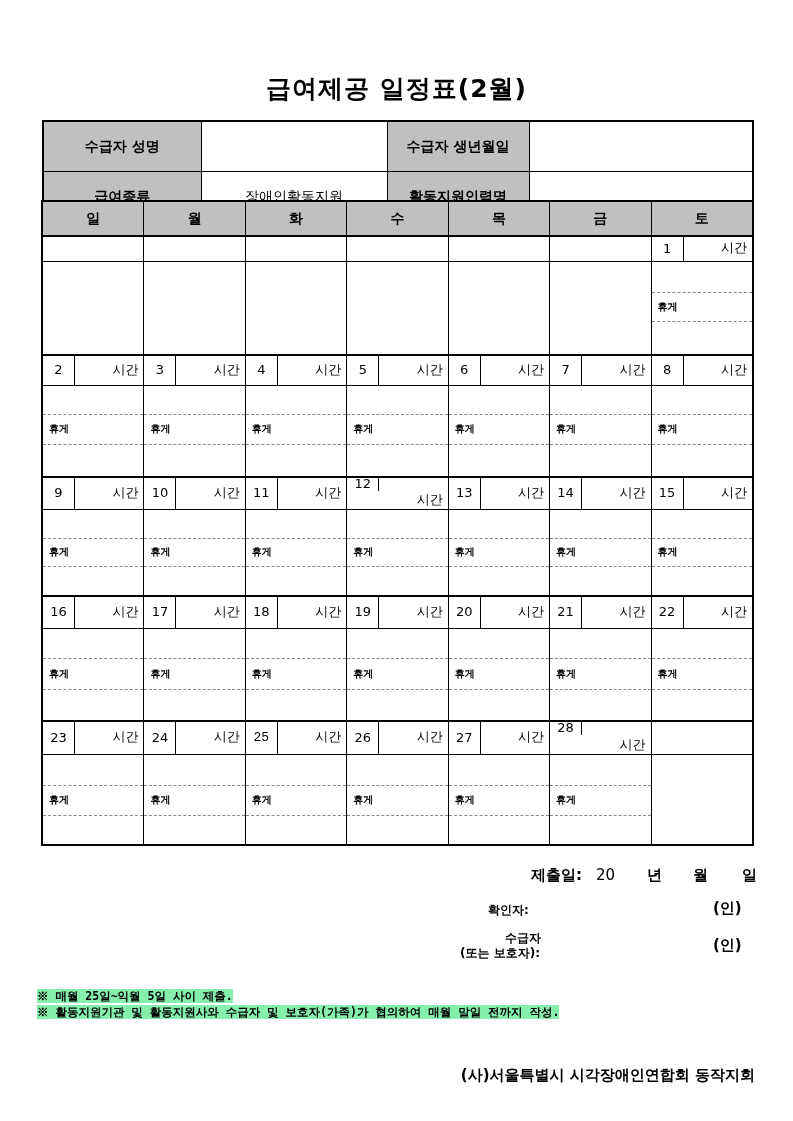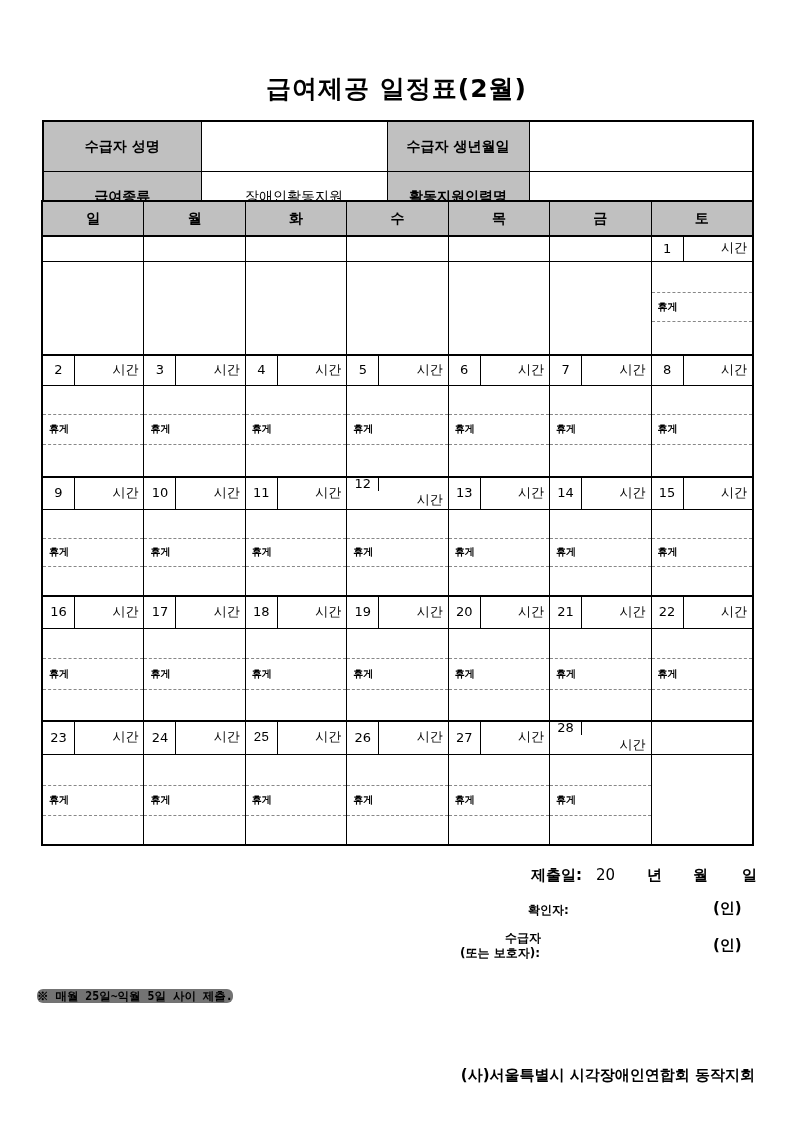--- a/index.html
+++ b/index.html
@@ -15,21 +15,21 @@
   .wk { position:absolute; left:0; right:0; display:flex; }
   .cell { flex:1; border-right:1px solid #000; position:relative; box-sizing:border-box; }
   .cell:last-child { border-right:none; }
   .top { position:absolute; top:0; left:0; right:0; border-bottom:1px solid #000; display:flex; }
   .num { width:31px; border-right:1px solid #000; text-align:center; font-size:13px; display:flex; align-items:center; justify-content:center; }
   .hrs { flex:1; text-align:right; padding-right:5px; font-size:13px; display:flex; align-items:center; justify-content:flex-end; }
   .dash { position:absolute; left:0; right:0; border-top:1px dashed #888; }
   .rest { position:absolute; left:6px; font-size:10px; font-weight:bold; }
   .footer-right { position:absolute; font-size:13px; }
   .notes { position:absolute; left:37px; top:988px; font-family:"DejaVu Sans Mono","Liberation Mono",monospace; font-size:11.5px; font-weight:bold; line-height:16px; }
-  .notes div span { background:#737373;border-radius:6px; }
+  .notes div span { background:#86efac; }
   .org { position:absolute; top:1066px; right:38px; font-size:15px; font-weight:bold; }
 </style>
 </head>
 <body>
 
 <div class="title">급여제공 일정표(2월)</div>
 
 <table class="info">
   <colgroup>
       <col style="width:158px">
@@ -348,23 +348,24 @@
         </div>
       </div>
     </div>
 </div>
 
 <div class="footer-right" style="top:866px;left:531px;font-size:15px;font-weight:bold;">제출일:</div>
 <div class="footer-right" style="top:866px;left:596px;font-size:15px;">20</div>
 <div class="footer-right" style="top:866px;left:647px;font-size:15px;font-weight:bold;">년</div>
 <div class="footer-right" style="top:866px;left:693px;font-size:15px;font-weight:bold;">월</div>
 <div class="footer-right" style="top:866px;left:742px;font-size:15px;font-weight:bold;">일</div>
-<div class="footer-right" style="top:902px;left:528px;font-size:12px;font-weight:bold;">확인자:</div>
+<div class="footer-right" style="top:902px;left:488px;font-size:12px;font-weight:bold;">확인자:</div>
 <div class="footer-right" style="top:899px;left:713px;font-size:15px;font-weight:bold;">(인)</div>
 <div class="footer-right" style="top:930px;left:505px;font-size:12px;font-weight:bold;">수급자</div>
 <div class="footer-right" style="top:945px;left:460px;font-size:12px;font-weight:bold;">(또는 보호자):</div>
 <div class="footer-right" style="top:936px;left:713px;font-size:15px;font-weight:bold;">(인)</div>
 
 <div class="notes">
   <div><span>※ 매월 25일~익월 5일 사이 제출.</span></div>
+  <div><span>※ 활동지원기관 및 활동지원사와 수급자 및 보호자(가족)가 협의하여 매월 말일 전까지 작성.</span></div>
 </div>
 
 <div class="org">(사)서울특별시 시각장애인연합회 동작지회</div>
 
 </body></html>

